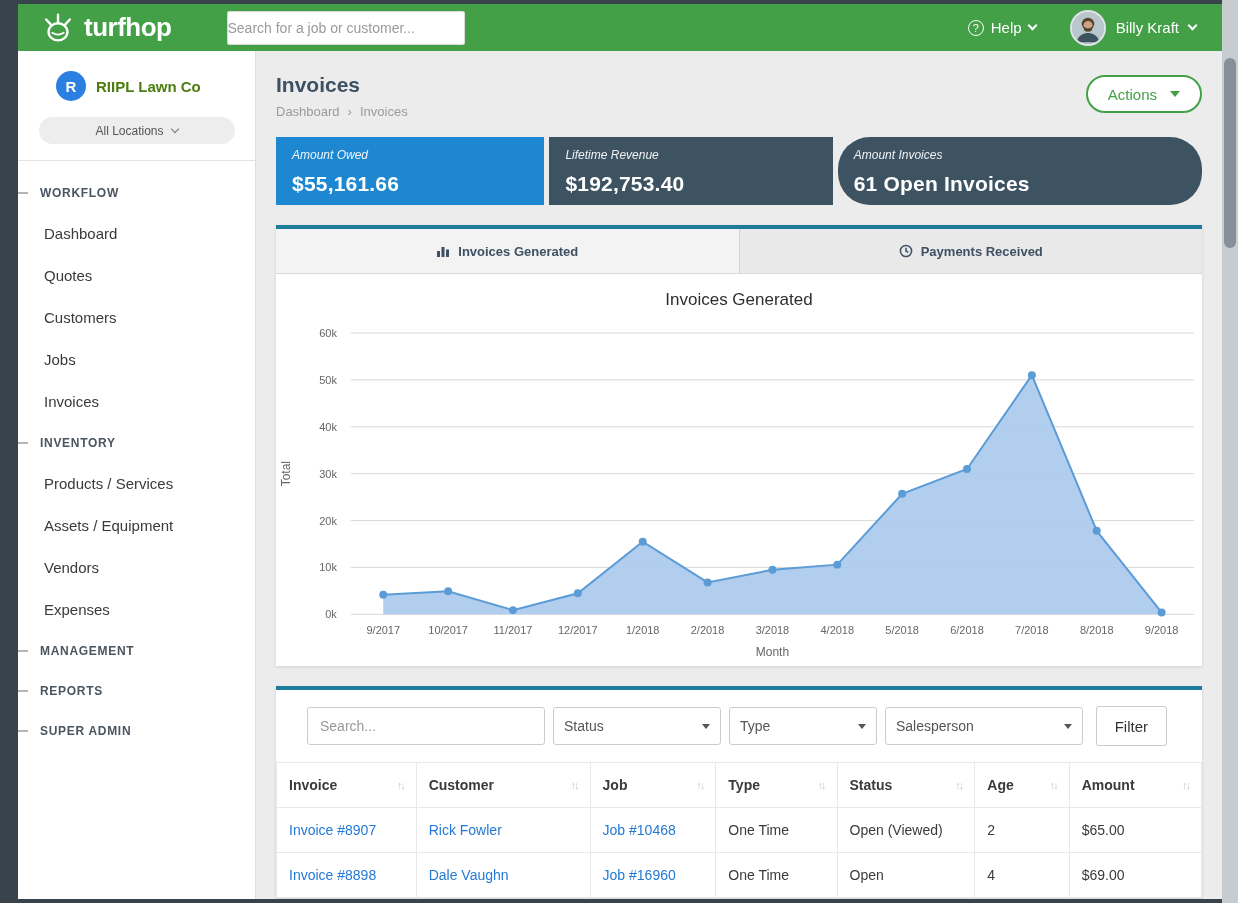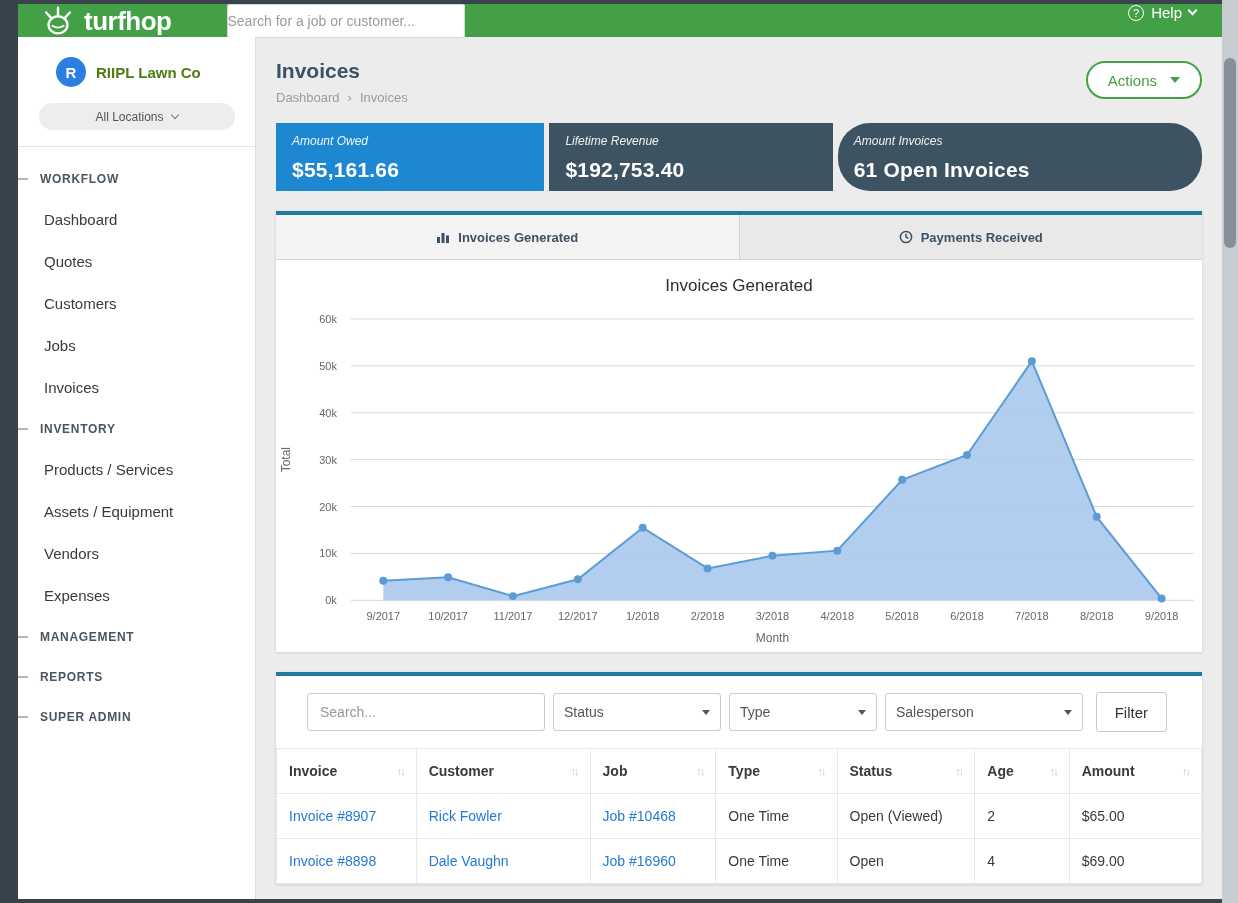--- a/index.html
+++ b/index.html
@@ -6,21 +6,21 @@
   html,body { width:1238px; height:903px; overflow:hidden; }
   body {
     background:#39434c;
     font-family:"Liberation Sans", sans-serif;
     position:relative;
   }
   .app { position:absolute; left:18px; top:4px; right:16px; bottom:4px;
          display:flex; flex-direction:column; background:#ececec; overflow:hidden; }
 
   
-  .topbar { height:33px; background:#43a047; display:flex; align-items:flex-start; flex:0 0 auto; }
+  .topbar { height:47px; background:#43a047; display:flex; align-items:center; flex:0 0 auto; }
   .brand { display:flex; align-items:center; gap:8px; margin-left:22px; cursor:pointer; }
   .brand-text { color:#fff; font-size:26px; font-weight:700; letter-spacing:-0.5px; }
   .topbar-search { margin-left:56px; width:238px; height:34px; border:none; border-radius:3px;
                    padding:0 0; font-size:14px; color:#ec4899; outline:none;
                    font-family:"Liberation Sans", sans-serif; box-shadow:inset 0 0 0 1px #d9d9d9; }
   .topbar-search::placeholder { color:#9a9a9a; }
   .topbar-right { margin-left:auto; display:flex; align-items:center; margin-right:26px; }
   .help { display:flex; align-items:center; gap:7px; color:#fff; font-size:15px; cursor:pointer; }
   .help-icon { width:16px; height:16px; border:1px solid #fff; border-radius:50%;
                font-size:11px; line-height:14px; text-align:center; display:inline-block; }
@@ -120,20 +120,33 @@
         <path d="M19 11 L19 3 M12 14 L6.5 8 M26 14 L31.5 8" stroke="#fff" stroke-width="2.5" stroke-linecap="round" fill="none"></path>
         <path d="M13 22 q6 4 12 0" stroke="#fff" stroke-width="2" fill="none" stroke-linecap="round"></path>
       </svg>
       <span class="brand-text">turfhop</span>
     </div>
     <input type="text" class="topbar-search" placeholder="Search for a job or customer..." style="">
     <div class="topbar-right">
       <div class="help">
         <span class="help-icon">?</span>
         <span>Help</span>
+        <span class="chev"></span>
+      </div>
+      <div class="user">
+        <span class="avatar">
+          <svg viewBox="0 0 36 36" width="32" height="32">
+            <rect width="36" height="36" fill="#b9c6cc"></rect>
+            <circle cx="18" cy="13.5" r="7" fill="#54422f"></circle>
+            <circle cx="18" cy="15" r="5" fill="#caa383"></circle>
+            <path d="M13.5 16.5 q4.5 4 9 0 l0 4 q-4.5 3.5 -9 0 Z" fill="#54422f"></path>
+            <path d="M5 34 c2-8 8-10.5 13-10.5 s11 2.5 13 10.5 Z" fill="#3f5260"></path>
+          </svg>
+        </span>
+        <span>Billy Kraft</span>
         <span class="chev"></span>
       </div>
     </div>
   </header>
 
   <div class="app-body">
 
     <aside class="sidebar">
       <div class="org-row">
         <span class="org-badge">R</span>

